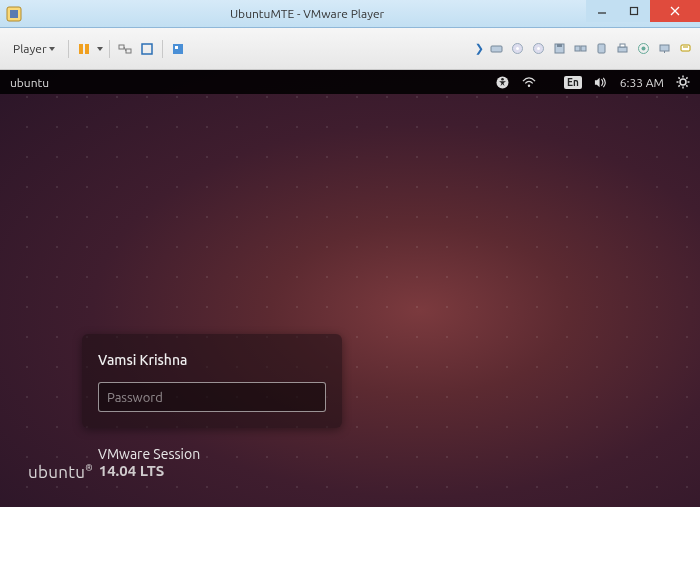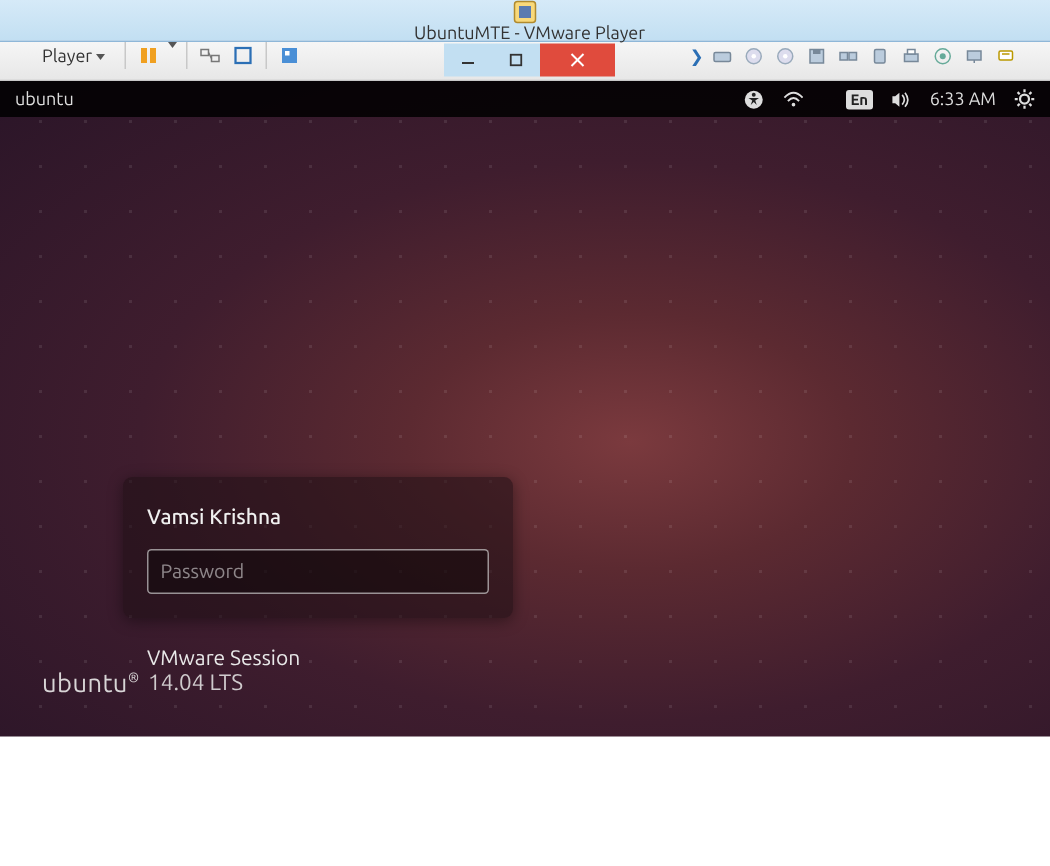--- a/index.html
+++ b/index.html
@@ -1,31 +1,31 @@
 <!DOCTYPE html>
 <html><head>
 <meta charset="utf-8">
 <style>
 * { margin: 0; padding: 0; box-sizing: border-box; font-family: 'Segoe UI', Ubuntu, sans-serif; }
 body { width: 700px; height: 577px; background: #fff; overflow: hidden; }
 
 
-.win-titlebar { height: 28px; background: linear-gradient(#d6eaf8,#c2dff2); border-bottom: 1px solid #8fb7d8; display: flex; align-items: center; padding-left: 6px; flex-direction: column; }
+.win-titlebar { height: 28px; background: linear-gradient(#d6eaf8,#c2dff2); border-bottom: 1px solid #8fb7d8; display: flex; align-items: center; padding-left: 6px; }
 .win-icon { width: 16px; height: 16px; margin-right: 6px; }
 .win-title { flex: 1; text-align: center; font-size: 12px; color: #333; }
 .win-ctrl { display: flex; height: 100%; }
 .win-btn { width: 32px; height: 22px; display: flex; align-items: center; justify-content: center; font-size: 11px; font-family: Arial; }
 .win-btn svg { display:block; }
 .win-min { background: #c2dff2; }
 .win-max { background: #c2dff2; }
 .win-close { background: #e04b3d; color: #fff; width: 50px; }
 .win-close svg line { stroke:#fff; }
 
 
-.vm-toolbar { height: 26px; background: linear-gradient(#f6f6f6,#e7e7e7); border-bottom: 1px solid #c8c8c8; display: flex; align-items: flex-start; padding: 0 21px; gap: 4px; }
+.vm-toolbar { height: 42px; background: linear-gradient(#f6f6f6,#e7e7e7); border-bottom: 1px solid #c8c8c8; display: flex; align-items: center; padding: 0 6px; gap: 4px; }
 .vm-player { font-size: 12px; color: #333; padding: 2px 6px; border: 1px solid transparent; border-radius: 2px; display:flex; align-items:center; gap:3px; }
 .vm-sep { width: 1px; height: 18px; background: #c8c8c8; margin: 0 2px; }
 .vm-ico { width: 18px; height: 18px; display: flex; align-items: center; justify-content: center; border-radius:2px; }
 .vm-spacer { flex: 1; }
 .vm-right-icons { display:flex; align-items:center; gap:3px; }
 .tri-down { width:0; height:0; border-left:3px solid transparent; border-right:3px solid transparent; border-top:4px solid #555; }
 
 
 .guest { height: 437px; background: radial-gradient(ellipse at 60% 55%, #7b3a3e 0%, #5c2a31 25%, #3f1d2e 55%, #2a1528 100%); position: relative; overflow: hidden; }
 .dots { position: absolute; inset: 0; background-image: radial-gradient(rgba(255,255,255,.09) 1px, transparent 1px); background-size: 30px 30px; background-position: 12px 12px; }
@@ -39,21 +39,21 @@
 
 .login { position: absolute; left: 82px; top: 264px; width: 260px; background: rgba(30,14,20,.55); border-radius: 6px; padding: 18px 16px 16px; box-shadow: 0 2px 10px rgba(0,0,0,.4); }
 .login .user { color: #f0f0f0; font-size: 14px; font-weight: 500; margin-bottom: 14px; font-family: Ubuntu, sans-serif; }
 .login input { width: 100%; height: 30px; background: rgba(0,0,0,.35); border: 1px solid rgba(255,255,255,.55); border-radius: 3px; padding: 0 8px; color: #eee; font-size: 13px; outline: none; }
 .login input::placeholder { color: rgba(255,255,255,.5); }
 .guest-link { position: absolute; left: 98px; top: 376px; color: #e9e9e9; font-size: 14px; font-family: Ubuntu, sans-serif; }
 
 .brand { position: absolute; left: 28px; bottom: 26px; color: #d8d5d6; font-family: Ubuntu, sans-serif; font-size: 17px; display:flex; align-items:flex-start; gap:6px; }
 .brand .ubuntu { font-weight: 400; letter-spacing: .3px; }
 .brand .reg { font-size: 9px; vertical-align: super; }
-.brand .ver { font-weight: 400; font-size: 15px; opacity:.95; }
+.brand .ver { font-weight: 700; font-size: 15px; opacity:.95; }
 </style>
 </head>
 <body>
 
 <div class="win-titlebar">
   <span class="win-icon">
     <svg width="16" height="16" viewBox="0 0 16 16">
         <rect x="1" y="1" width="14" height="14" rx="2" fill="#f9d97a" stroke="#b08a2e"></rect>
         <rect x="4" y="4" width="8" height="8" fill="#5a7bb0"></rect>
       </svg>

